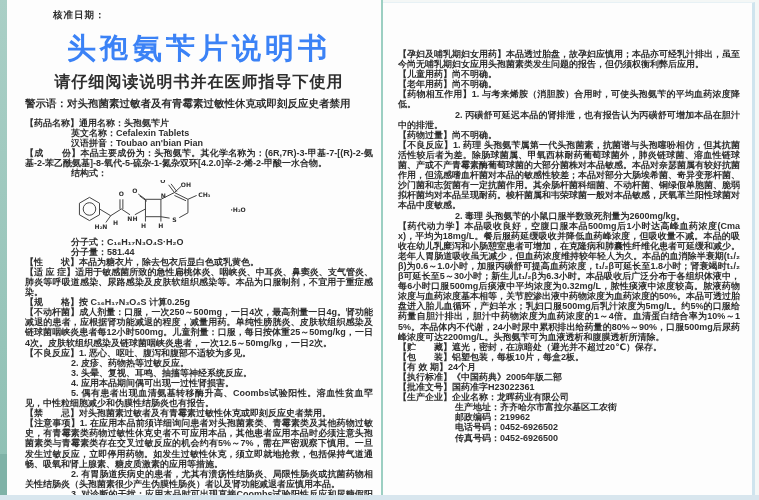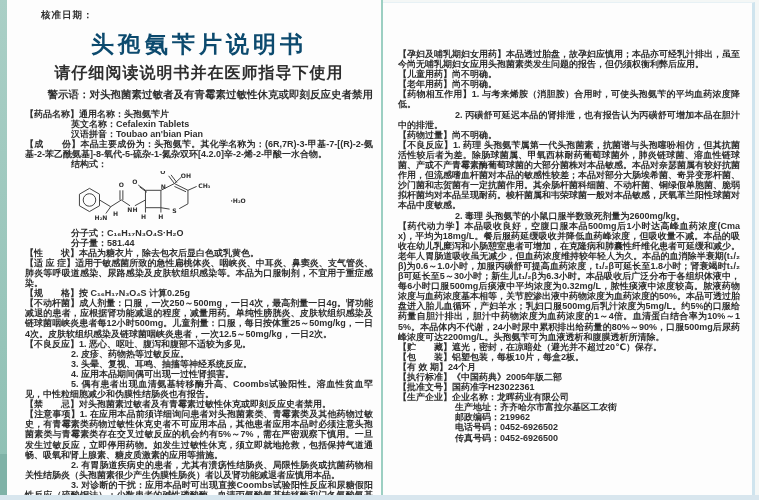--- a/index.html
+++ b/index.html
@@ -7,24 +7,24 @@
          font-family:"Liberation Sans","DejaVu Sans",sans-serif;}
   .edge-left{position:absolute;left:0;top:0;bottom:0;width:7px;
              background:linear-gradient(180deg,var(--edge-teal,#aacfc6),#8dbfb3);}
   .corner-patch{position:absolute;left:0;bottom:0;width:12px;height:46px;background:#7fb2a7;}
   .edge-bottom{position:absolute;left:0;right:0;bottom:0;height:5px;background:var(--edge-blue,#d8e6ee);}
   .divider{position:absolute;left:381px;top:0;bottom:0;width:2px;background:#9ccfc2;}
   .page{position:absolute;box-sizing:border-box;background:var(--page-bg,#fdfdfd);color:var(--text,#2e2e2e);}
   .page-left{left:7px;top:0;width:374px;height:495px;padding:5px 8px 0 18px;}
   .page-right{left:383px;top:2px;width:372px;height:493px;padding:46px 12px 0 15px;
               border-top:1px solid #e7f1f5;border-right:3px solid #cfe4ee;}
-  .approval{font-size:9.5px;font-weight:700;margin:4px 0 0 16px;letter-spacing:1px;}
-  .title{font-size:23px;font-weight:700;text-align:center;letter-spacing:4px;margin:7px 0 3px 0;color:#0c4a6e;}
+  .approval{font-size:9.5px;font-weight:700;margin:4px 0 0 28px;letter-spacing:1px;}
+  .title{font-size:29px;font-weight:700;text-align:center;letter-spacing:4px;margin:7px 0 3px 0;color:#3b82f6;}
   .subtitle{font-size:16px;font-weight:700;text-align:center;letter-spacing:1px;}
-  .warning{font-size:10.5px;font-weight:700;text-align:right;margin:4px 0 7px 0;}
+  .warning{font-size:10.5px;font-weight:700;text-align:left;margin:4px 0 7px 0;}
   .sections p{margin:0;font-size:9px;line-height:10.1px;font-weight:600;
               text-align:justify;word-break:break-all;}
   .lbl{font-weight:700;}
   .page-left .ind{text-indent:46px;}
   .page-right .ind{text-indent:57px;}
   .structure{margin:1px 0 1px 40px;}
   .structure svg{display:block;}
   .structure text{font-size:6.3px;font-weight:600;fill:#333;font-family:"DejaVu Sans",sans-serif;}
   .structure path,.structure line,.structure polygon,.structure circle{stroke:#3c3c3c;stroke-width:1;fill:none;}
 </style>

